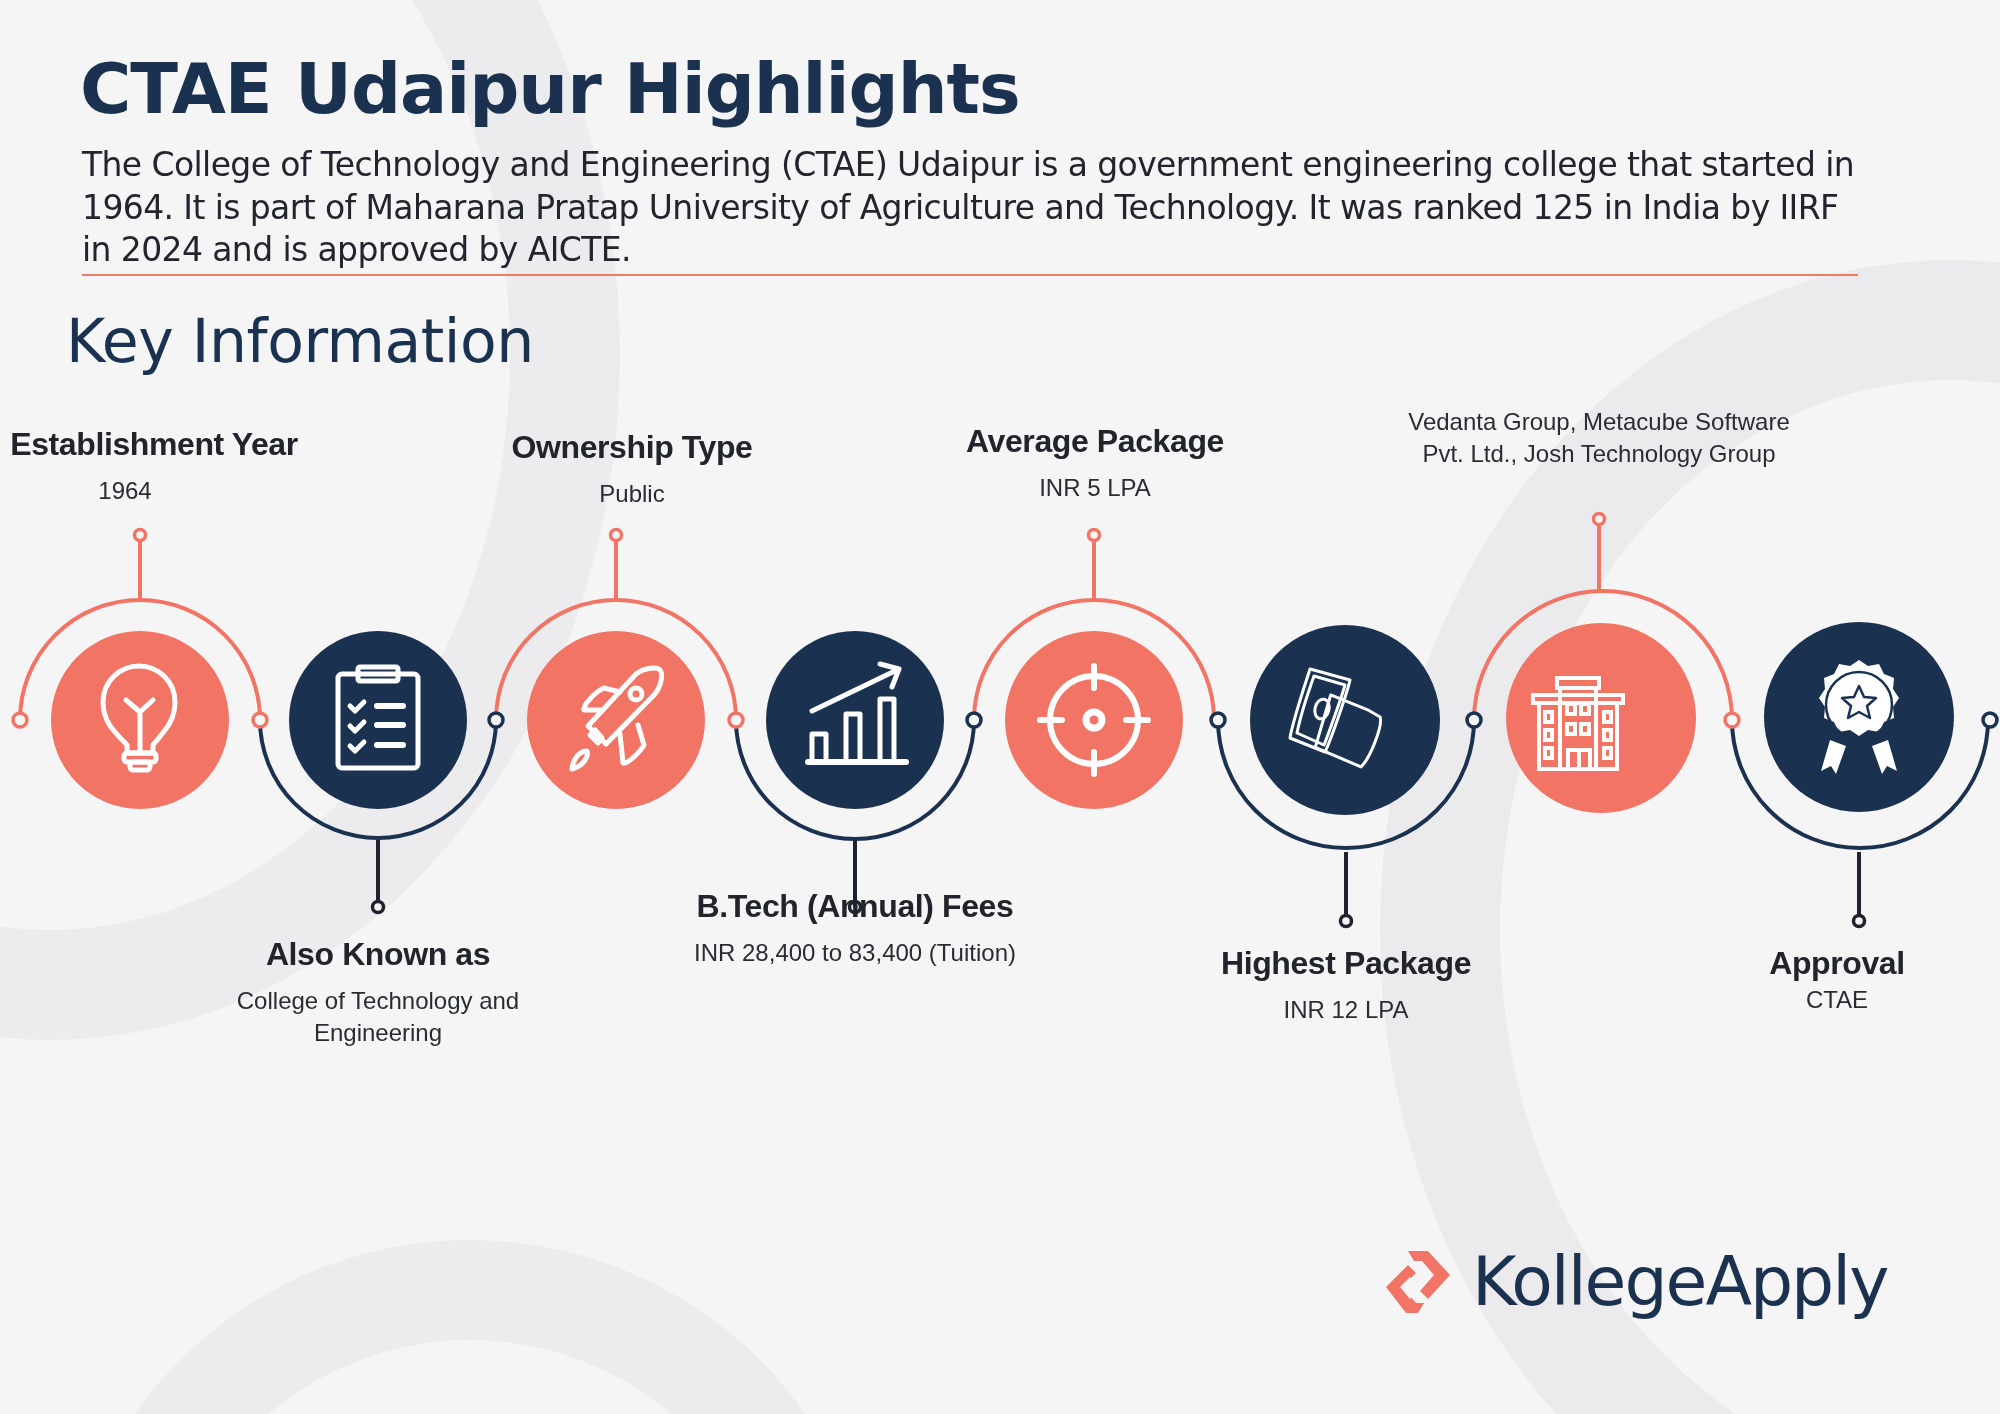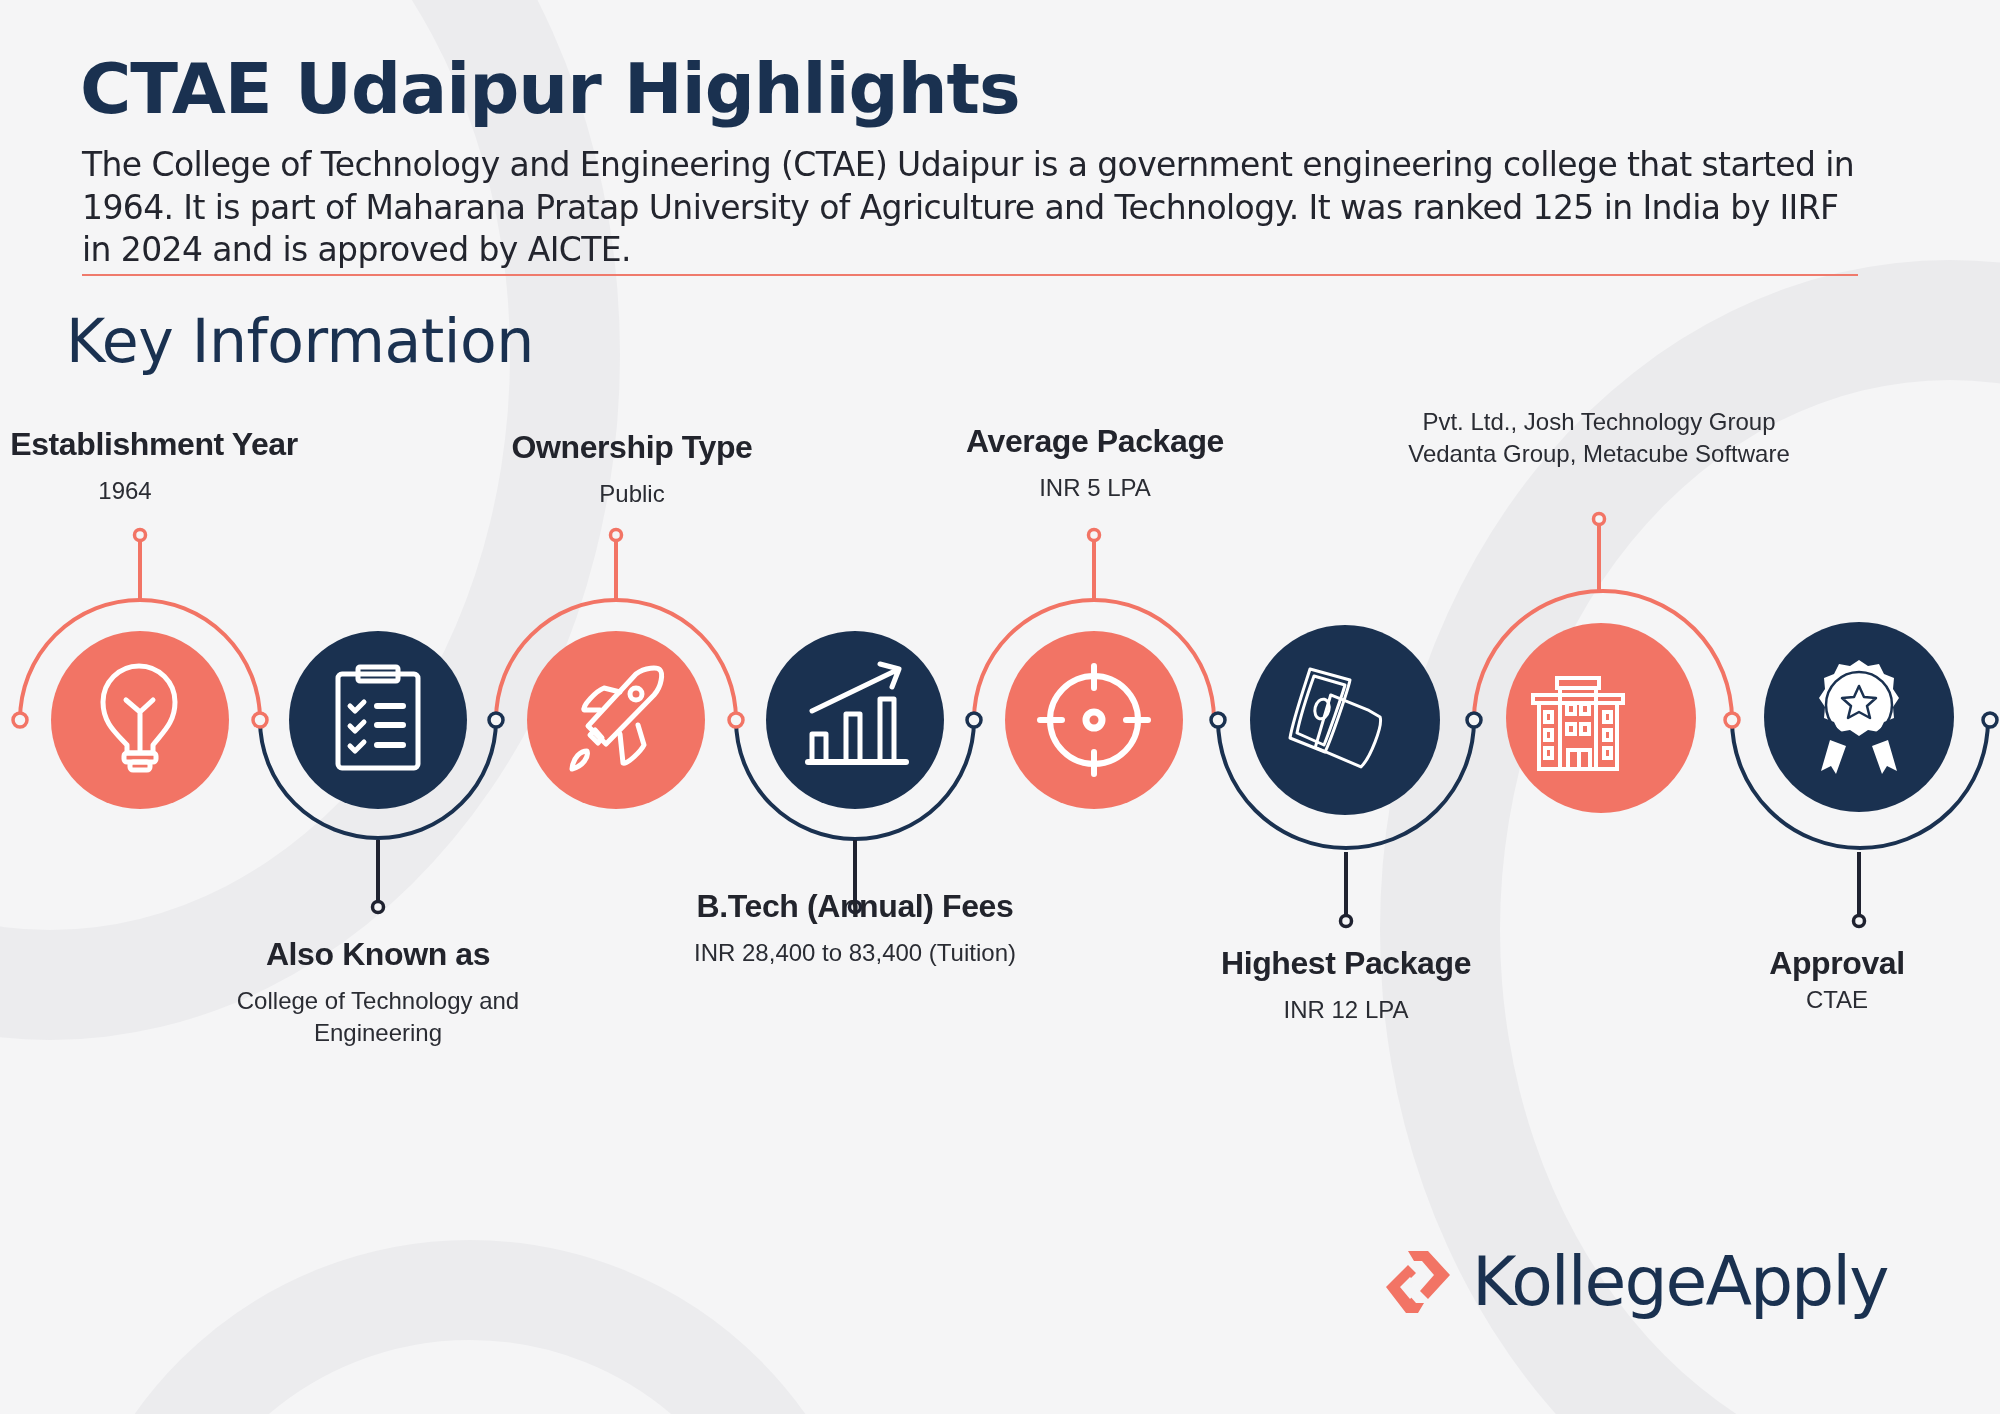--- a/index.html
+++ b/index.html
@@ -181,22 +181,22 @@
 <div class="info" style="left:616px; top:429px;margin-left:16px;">
   <div class="lbl">Ownership Type</div>
   <div class="val">Public</div>
 </div>
 <div class="info" style="left:1095px; top:423px;">
   <div class="lbl">Average Package</div>
   <div class="val">INR 5 LPA</div>
 </div>
 <div class="info top-tall" style="left:1599px; top:402px;">
   <div class="val">
+    <div>Vedanta Group, Metacube Software</div>
     <div>Pvt. Ltd., Josh Technology Group</div>
-    <div>Vedanta Group, Metacube Software</div>
   </div>
 </div>
 
 <div class="info" style="left:378px; top:936px;">
   <div class="lbl">Also Known as</div>
   <div class="val">
     <div>College of Technology and</div>
     <div>Engineering</div>
   </div>
 </div>

